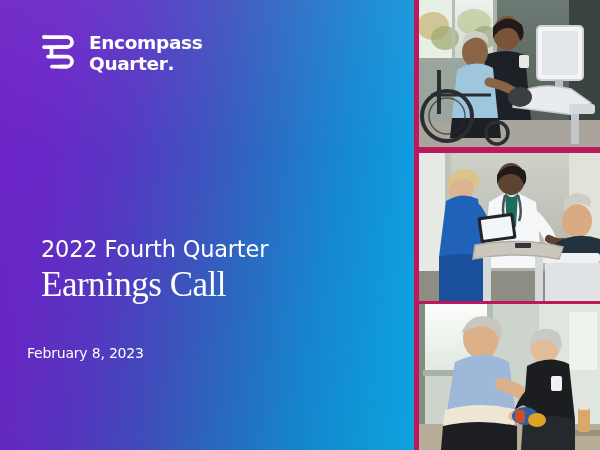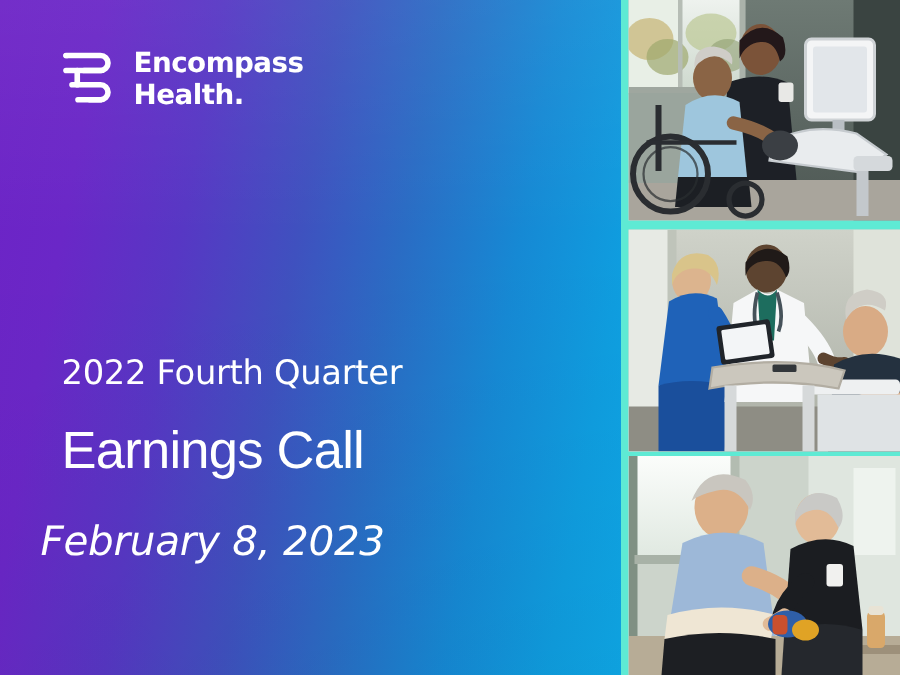--- a/index.html
+++ b/index.html
@@ -10,21 +10,21 @@
   body {
     width: 600px;
     height: 450px;
     overflow: hidden;
     font-family: "Liberation Sans", sans-serif;
   }
   #slide {
     position: relative;
     width: 600px;
     height: 450px;
-    background: #5eead4;
+    background: #be185d;
     overflow: hidden;
   }
 
   
   #gradient-panel {
     position: absolute;
     left: 0;
     top: 0;
     width: 414px;
     height: 450px;
@@ -93,45 +93,44 @@
     color: #ffffff;
     font-family: "DejaVu Sans", sans-serif;
     font-weight: normal;
     font-size: 22.5px;
     line-height: 1.18;
     letter-spacing: -0.2px;
     white-space: nowrap;
   }
   #main-title {
     color: #ffffff;
-    font-family: Liberation Sans, sans-serif;
+    font-family: Liberation Serif, serif;
     font-weight: normal;
     font-size: 35px;
     line-height: 1.16;
     letter-spacing: -0.5px;
-    margin-top: 18px;
+    margin-top: 2px;
     white-space: nowrap;
   }
 
   
   #meta-block {
     position: absolute;
     left: 27px;
     top: 344px;
     width: 370px;
   }
   #meta-block .meta-line {
     color: #ffffff;
     font-family: "DejaVu Sans", sans-serif;
     font-weight: normal;
-    font-size: 27px;
+    font-size: 14px;
     line-height: 1.30;
     letter-spacing: -0.2px;
     white-space: nowrap;
-    font-style: italic;
   }
 
   
   #photo-column {
     position: absolute;
     left: 419px;
     top: 0;
     width: 181px;
     height: 450px;
   }
@@ -168,21 +167,21 @@
           <path d="M22 71 H52"></path>
 
           <path d="M21 32 V51"></path>
         </g>
         <g fill="#ffffff">
           <rect x="2.5" y="8.5" width="9" height="7" rx="3.5"></rect>
         </g>
       </svg>
       <div id="logo-wordmark">
         <span class="wm-line">Encompass</span>
-        <span class="wm-line"><span>Health</span><span class="wm-mark">.</span></span>
+        <span class="wm-line"><span>Quarter</span><span class="wm-mark">.</span></span>
       </div>
     </div>
 
     <div id="title-block">
       <div id="eyebrow-title">2022 Fourth Quarter</div>
       <div id="main-title">Earnings Call</div>
     </div>
 
     <div id="meta-block">
       <div class="meta-line">February 8, 2023</div>

